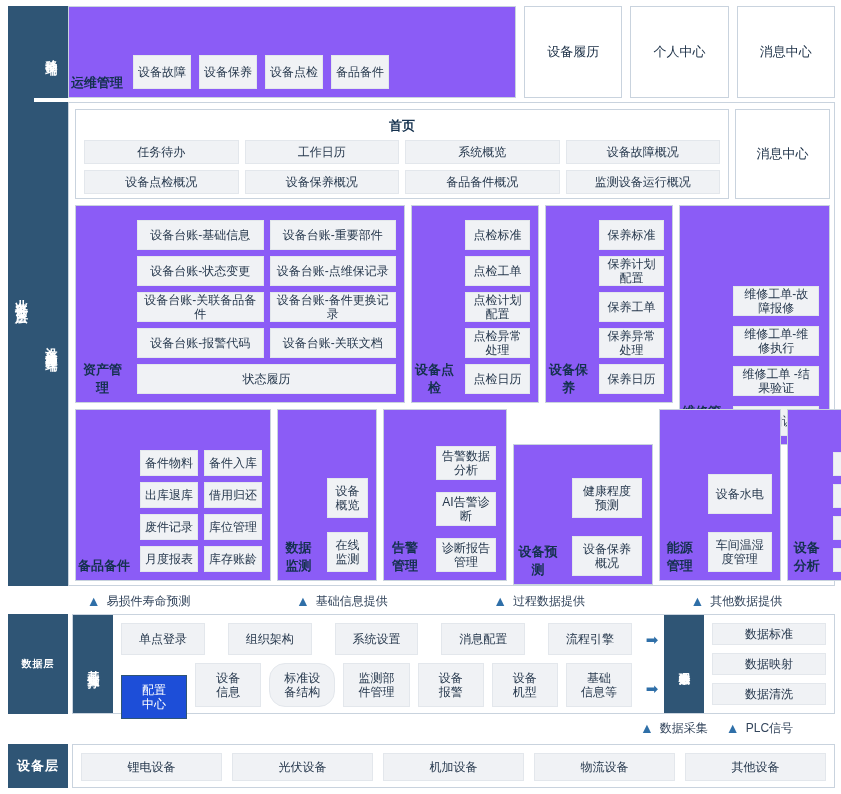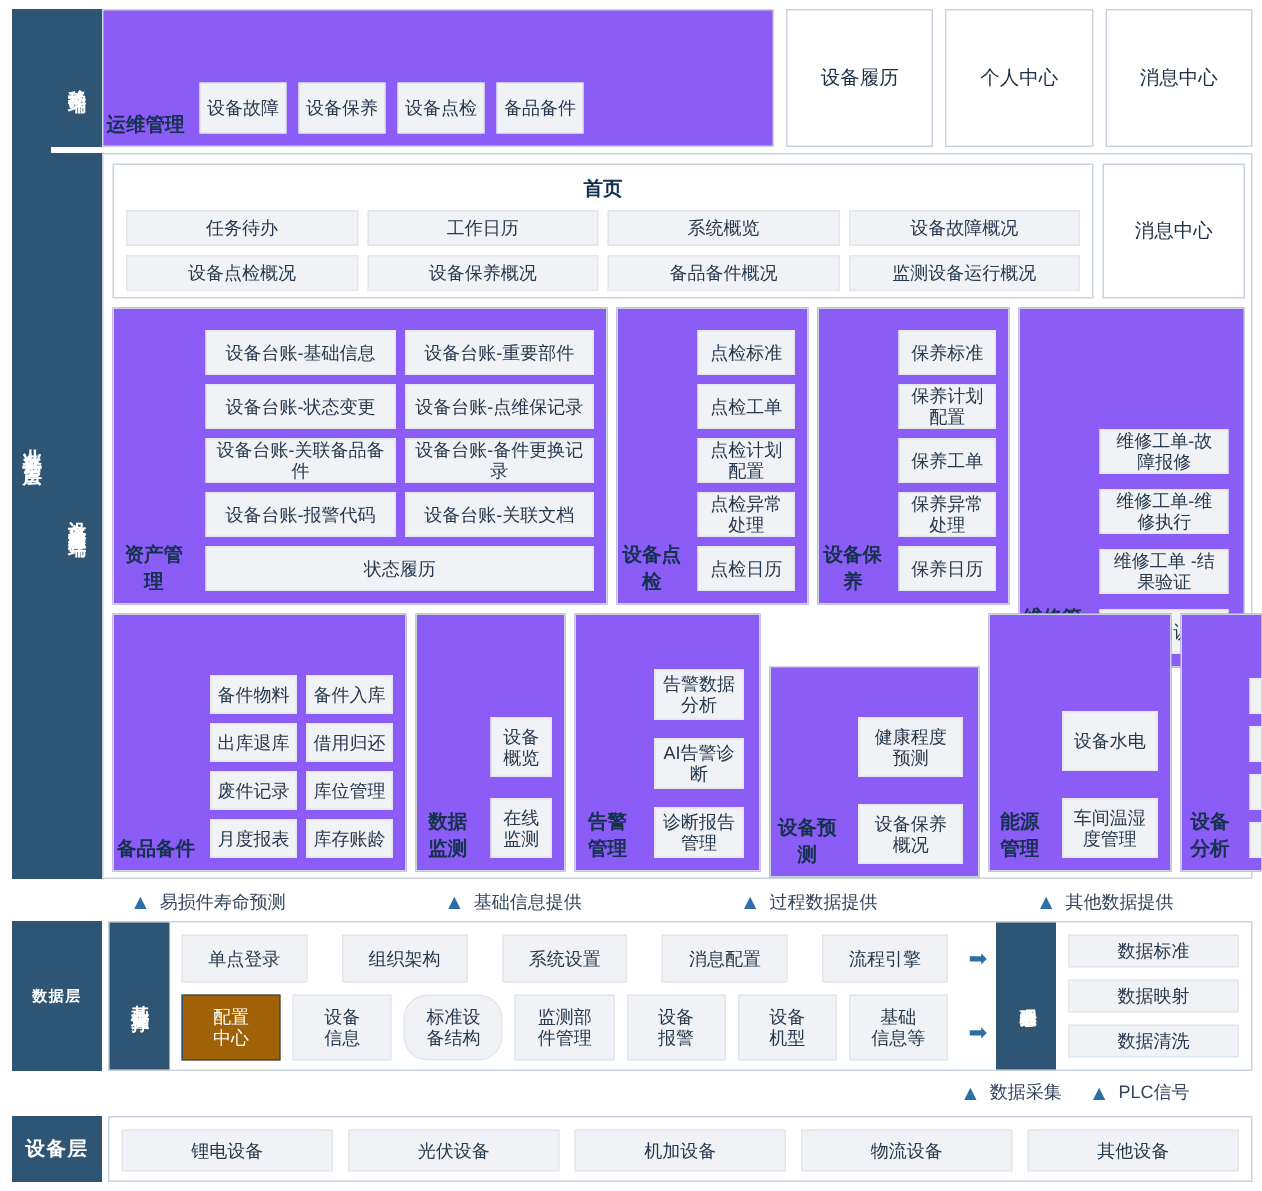--- a/index.html
+++ b/index.html
@@ -251,21 +251,21 @@
 
     <div style="flex:1;display:flex;flex-direction:column;gap:8px;padding:8px;box-sizing:border-box;">
       <div class="row" style="gap:23px;">
         <div class="cell" style="height:32px">单点登录</div>
         <div class="cell" style="height:32px">组织架构</div>
         <div class="cell" style="height:32px">系统设置</div>
         <div class="cell" style="height:32px">消息配置</div>
         <div class="cell" style="height:32px">流程引擎</div>
       </div>
       <div class="row" style="gap:8px;">
-        <div class="cell" style="height:44px;background:#a16207;color:#fff;border-color:#2f5575;white-space:pre-line;">配置
+        <div class="cell" style="height:44px;background:#1d4ed8;color:#fff;border-color:#2f5575;white-space:pre-line;margin-top:12px;">配置
 中心</div>
         <div class="cell" style="height:44px;white-space:pre-line;">设备
 信息</div>
         <div class="cell" style="height:44px;white-space:pre-line;border-radius:16px;">标准设
 备结构</div>
         <div class="cell" style="height:44px;white-space:pre-line;">监测部
 件管理</div>
         <div class="cell" style="height:44px;white-space:pre-line;">设备
 报警</div>
         <div class="cell" style="height:44px;white-space:pre-line;">设备

